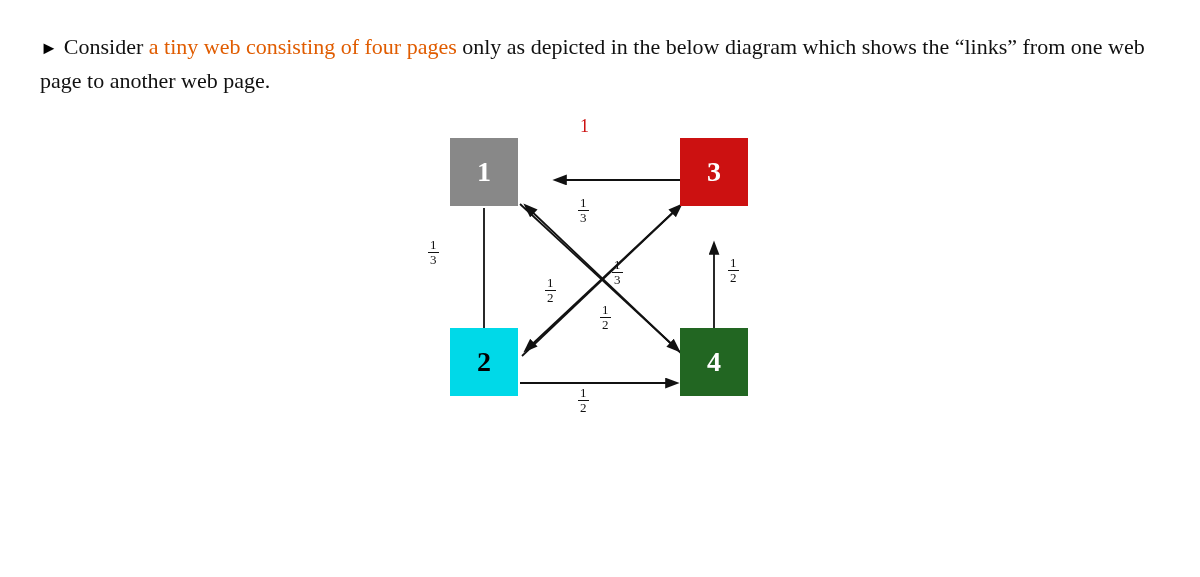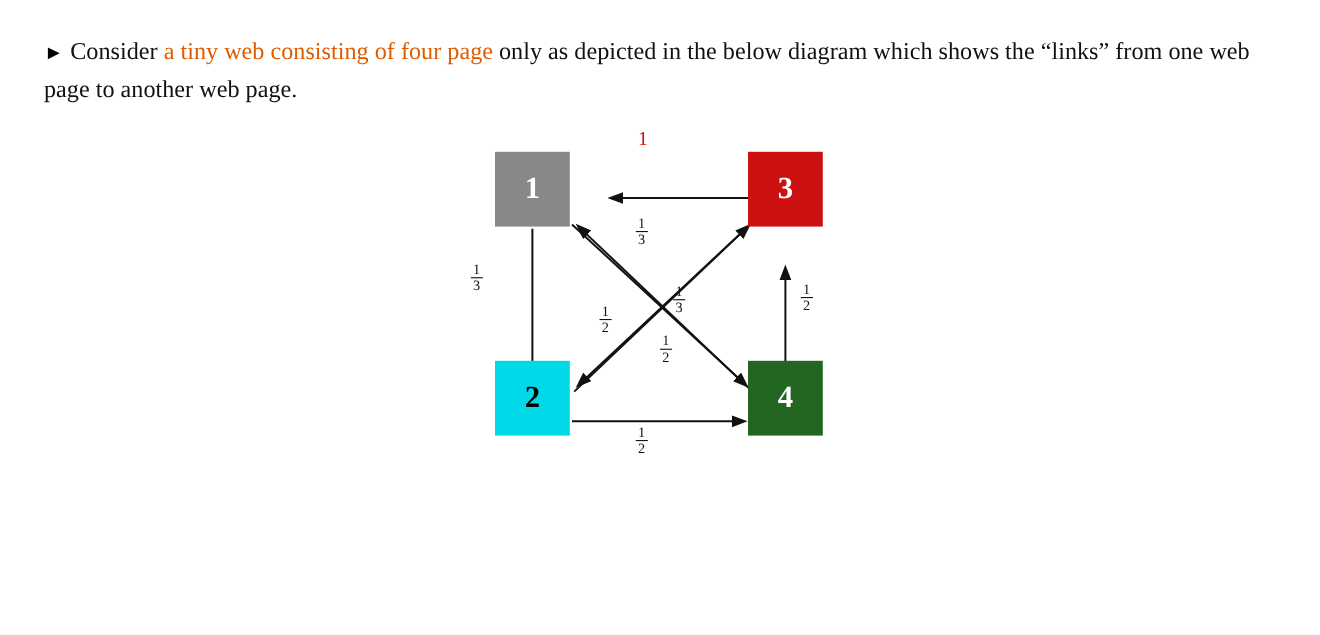--- a/index.html
+++ b/index.html
@@ -94,21 +94,21 @@
       font-family: Georgia, serif;
       font-weight: normal;
     }
   </style>
 </head>
 <body>
 
 <div class="page-container">
 
   <div class="text-block">
-    <span class="bullet-arrow">►</span><span>Consider </span><span class="highlight">a tiny web consisting of four page</span><span> only as depicted in the below diagram which shows the “links” from one web page to another web page.</span>
+    <span class="bullet-arrow">►</span><span>Consider </span><span class="highlight">a tiny web consisting of four pages</span><span> only as depicted in the below diagram which shows the “links” from one web page to another web page.</span>
   </div>
 
   <div class="diagram-area">
 
     <svg class="diagram-svg" viewBox="0 0 420 320">
       <defs>
         <marker id="arrow" markerWidth="8" markerHeight="8" refX="6" refY="3" orient="auto">
           <path d="M0,0 L0,6 L8,3 z" fill="#111"></path>
         </marker>
         <marker id="arrow-up" markerWidth="8" markerHeight="8" refX="6" refY="3" orient="auto">

